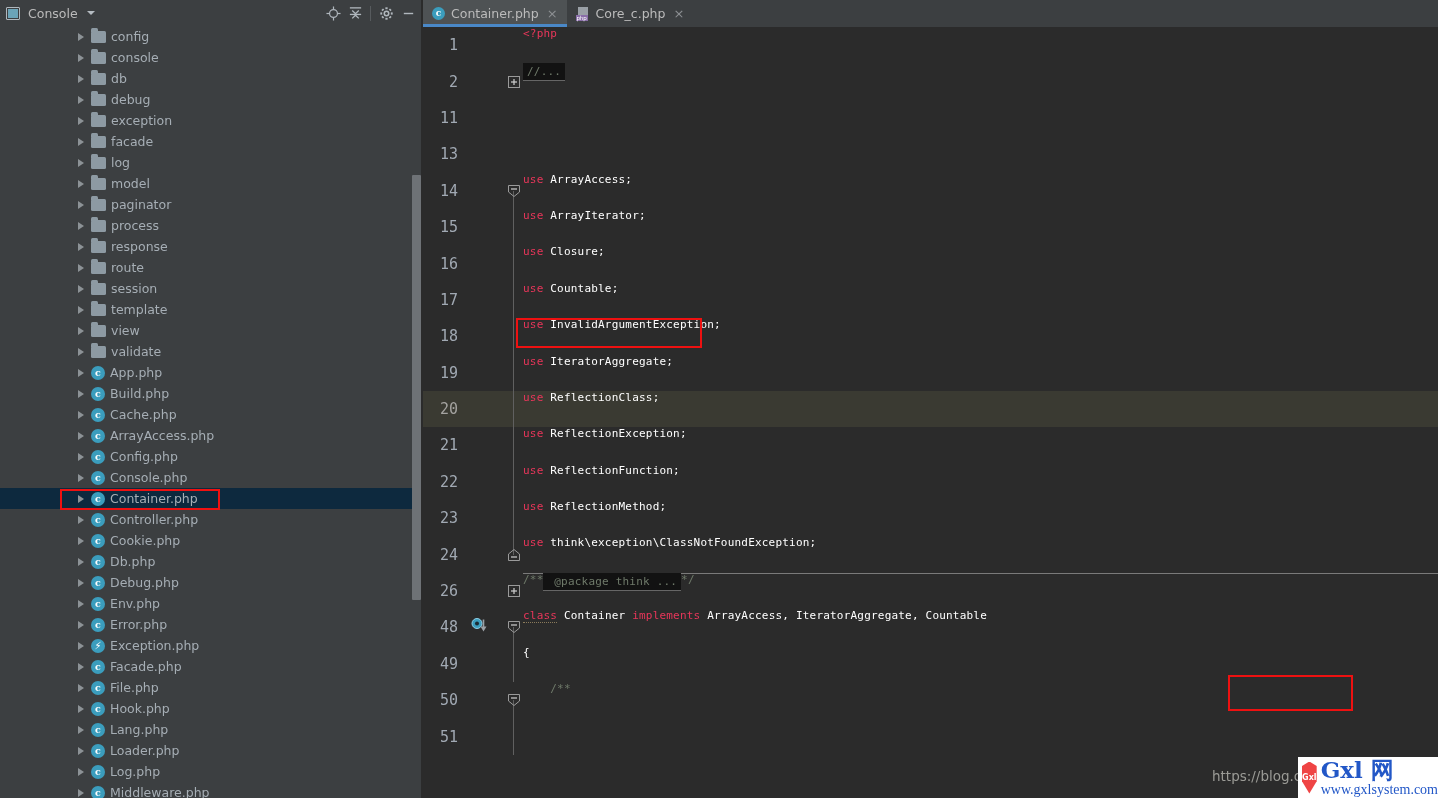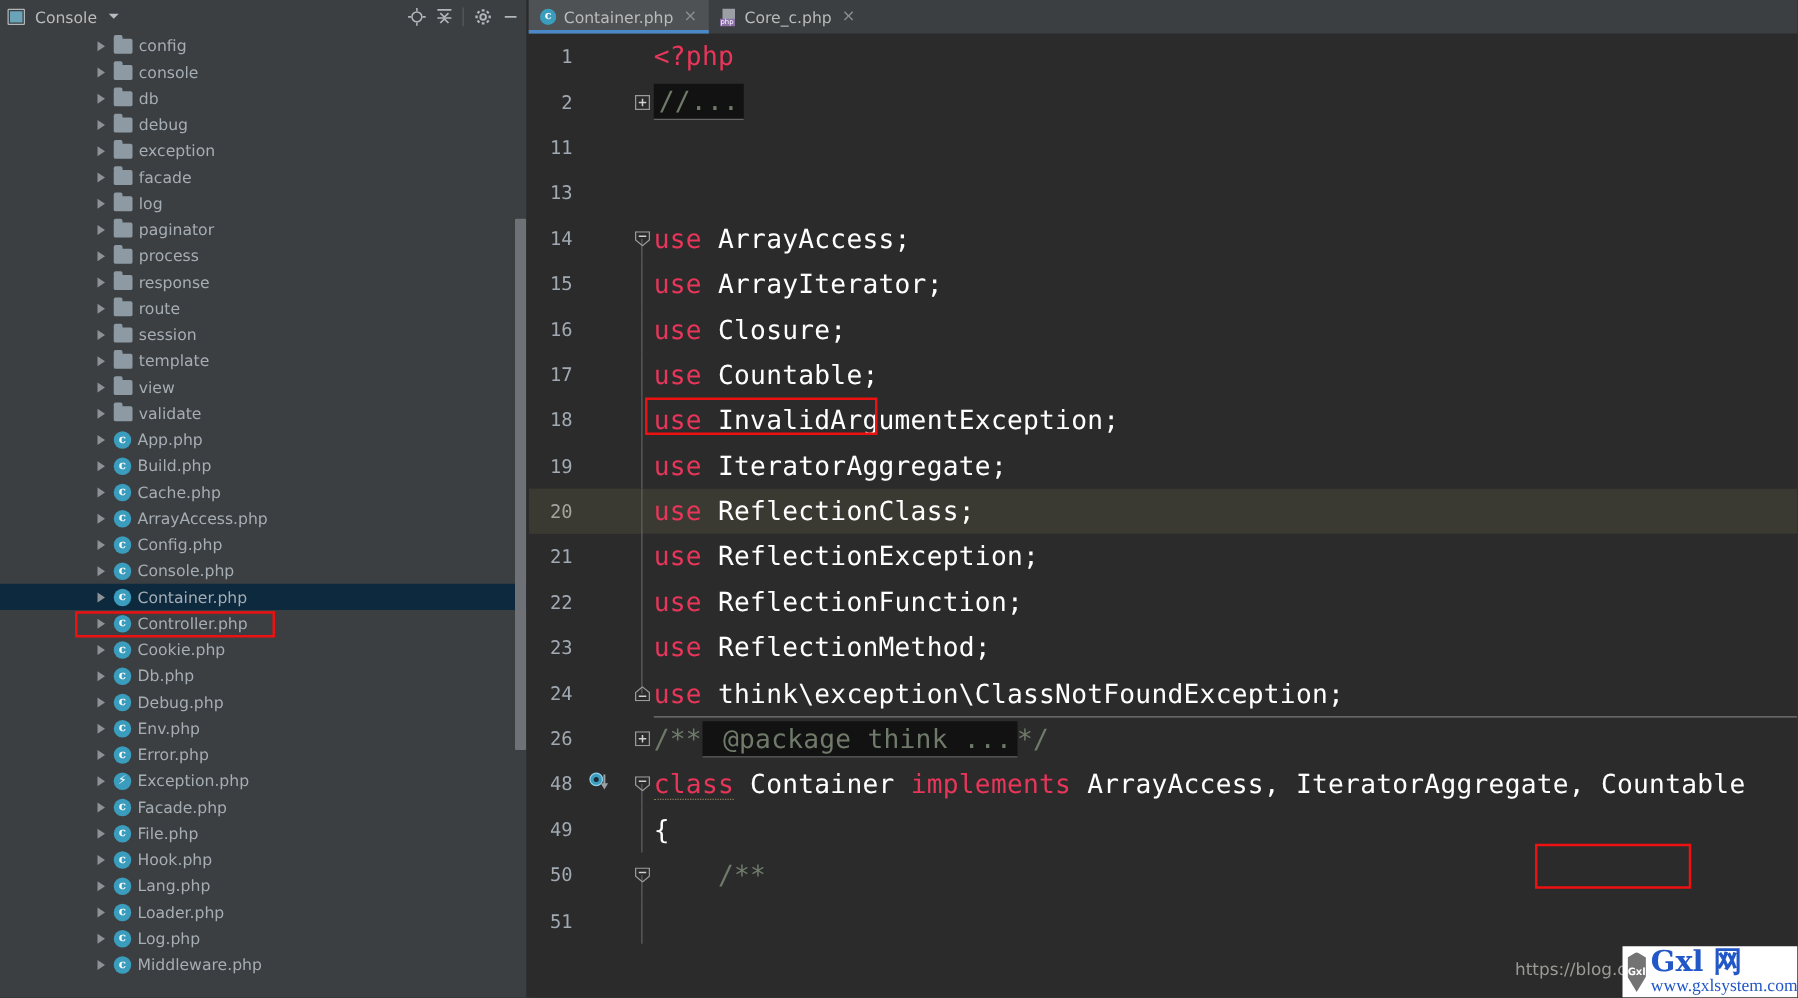--- a/index.html
+++ b/index.html
@@ -48,37 +48,37 @@
   #code-area{position:absolute;left:0;top:27px;width:1015px;height:771px;background:#2b2b2b;overflow:hidden;}
   .crow{height:36.4px;position:relative;}
   .crow.current{background:#3a3a32;}
   .gutter{position:absolute;left:0;top:0;width:93px;height:100%;}
   .crow.current .gutter{background:#3a3a32;}
   .lnum{position:absolute;right:58px;top:0;height:100%;display:flex;align-items:center;color:#a1a9b3;font-family:"DejaVu Sans Mono","Liberation Mono",monospace;font-size:15px;}
   .crow.current .lnum{color:#a4a3a0;}
   .gutter-ico{position:absolute;left:48px;top:50%;transform:translateY(-50%);}
   .foldline{position:absolute;left:90px;top:0;width:1px;height:100%;background:#606060;}
   .foldmark{position:absolute;left:85px;top:50%;transform:translateY(-50%);width:12px;height:12px;}
-  .ctext{position:absolute;left:100px;top:0;height:100%;display:flex;align-items:center;
-         font-family:"DejaVu Sans Mono","Liberation Mono",monospace;font-size:21px;letter-spacing:0.2px;white-space:pre;color:#a9b7c6;}
+  .ctext{position:absolute;left:100px;top:0;height:100%;display:flex;align-items:flex-start;
+         font-family:"DejaVu Sans Mono","Liberation Mono",monospace;font-size:11px;letter-spacing:0.2px;white-space:pre;color:#a9b7c6;}
   .pk{color:#e8365a;}
   .pl{color:#ffffff;}
   .cm{color:#6f7a6a;}
   .folded{background:#121212;color:#6f7a6a;padding:2px 4px;border-bottom:1px solid #666;}
   .sep-line{position:absolute;left:100px;right:0;top:0;height:1px;background:#7a7a7a;}
   .squig{text-decoration-style:wavy;text-decoration-color:#808080;text-underline-offset:4px;}
   .dotund{border-bottom:1px dotted #8a7a5a;}
 
   
   .redbox{position:absolute;border:2.5px solid #ee1111;box-sizing:border-box;pointer-events:none;}
 
   
   #watermark{position:absolute;left:1212px;top:768px;color:#9b9b96;font-size:13.5px;font-family:"DejaVu Sans","Liberation Sans",sans-serif;white-space:nowrap;}
   #logo-badge{position:absolute;left:1298px;top:757px;width:140px;height:41px;background:#ffffff;display:flex;align-items:center;padding-left:4px;box-sizing:border-box;}
-  #logo-badge .shield{width:30px;height:32px;background:#737373;position:relative;
+  #logo-badge .shield{width:30px;height:32px;background:#ef4444;position:relative;
       clip-path:polygon(50% 0%,100% 14%,100% 62%,50% 100%,0% 62%,0% 14%);display:flex;align-items:center;justify-content:center;}
   #logo-badge .shield span{color:#fff;font-size:8px;font-weight:bold;}
   #logo-badge .ltext{margin-left:4px;line-height:1;}
   #logo-badge .l1{color:#2257c7;font-size:23px;font-weight:bold;font-family:"DejaVu Serif","Liberation Serif",serif;}
   #logo-badge .l2{color:#2257c7;font-size:14px;font-family:Liberation Serif, serif;margin-top:2px;}
 </style>
 </head>
 <body>
 
 <div id="project-panel">
@@ -160,20 +160,25 @@
         <span class="tree-label">facade</span>
       </div>
       <div class="tree-row">
         <div class="tw"></div>
         <div class="ic ic-folder"></div>
         <span class="tree-label">log</span>
       </div>
       <div class="tree-row">
         <div class="tw"></div>
         <div class="ic ic-folder"></div>
+        <span class="tree-label">model</span>
+      </div>
+      <div class="tree-row">
+        <div class="tw"></div>
+        <div class="ic ic-folder"></div>
         <span class="tree-label">paginator</span>
       </div>
       <div class="tree-row">
         <div class="tw"></div>
         <div class="ic ic-folder"></div>
         <span class="tree-label">process</span>
       </div>
       <div class="tree-row">
         <div class="tw"></div>
         <div class="ic ic-folder"></div>

